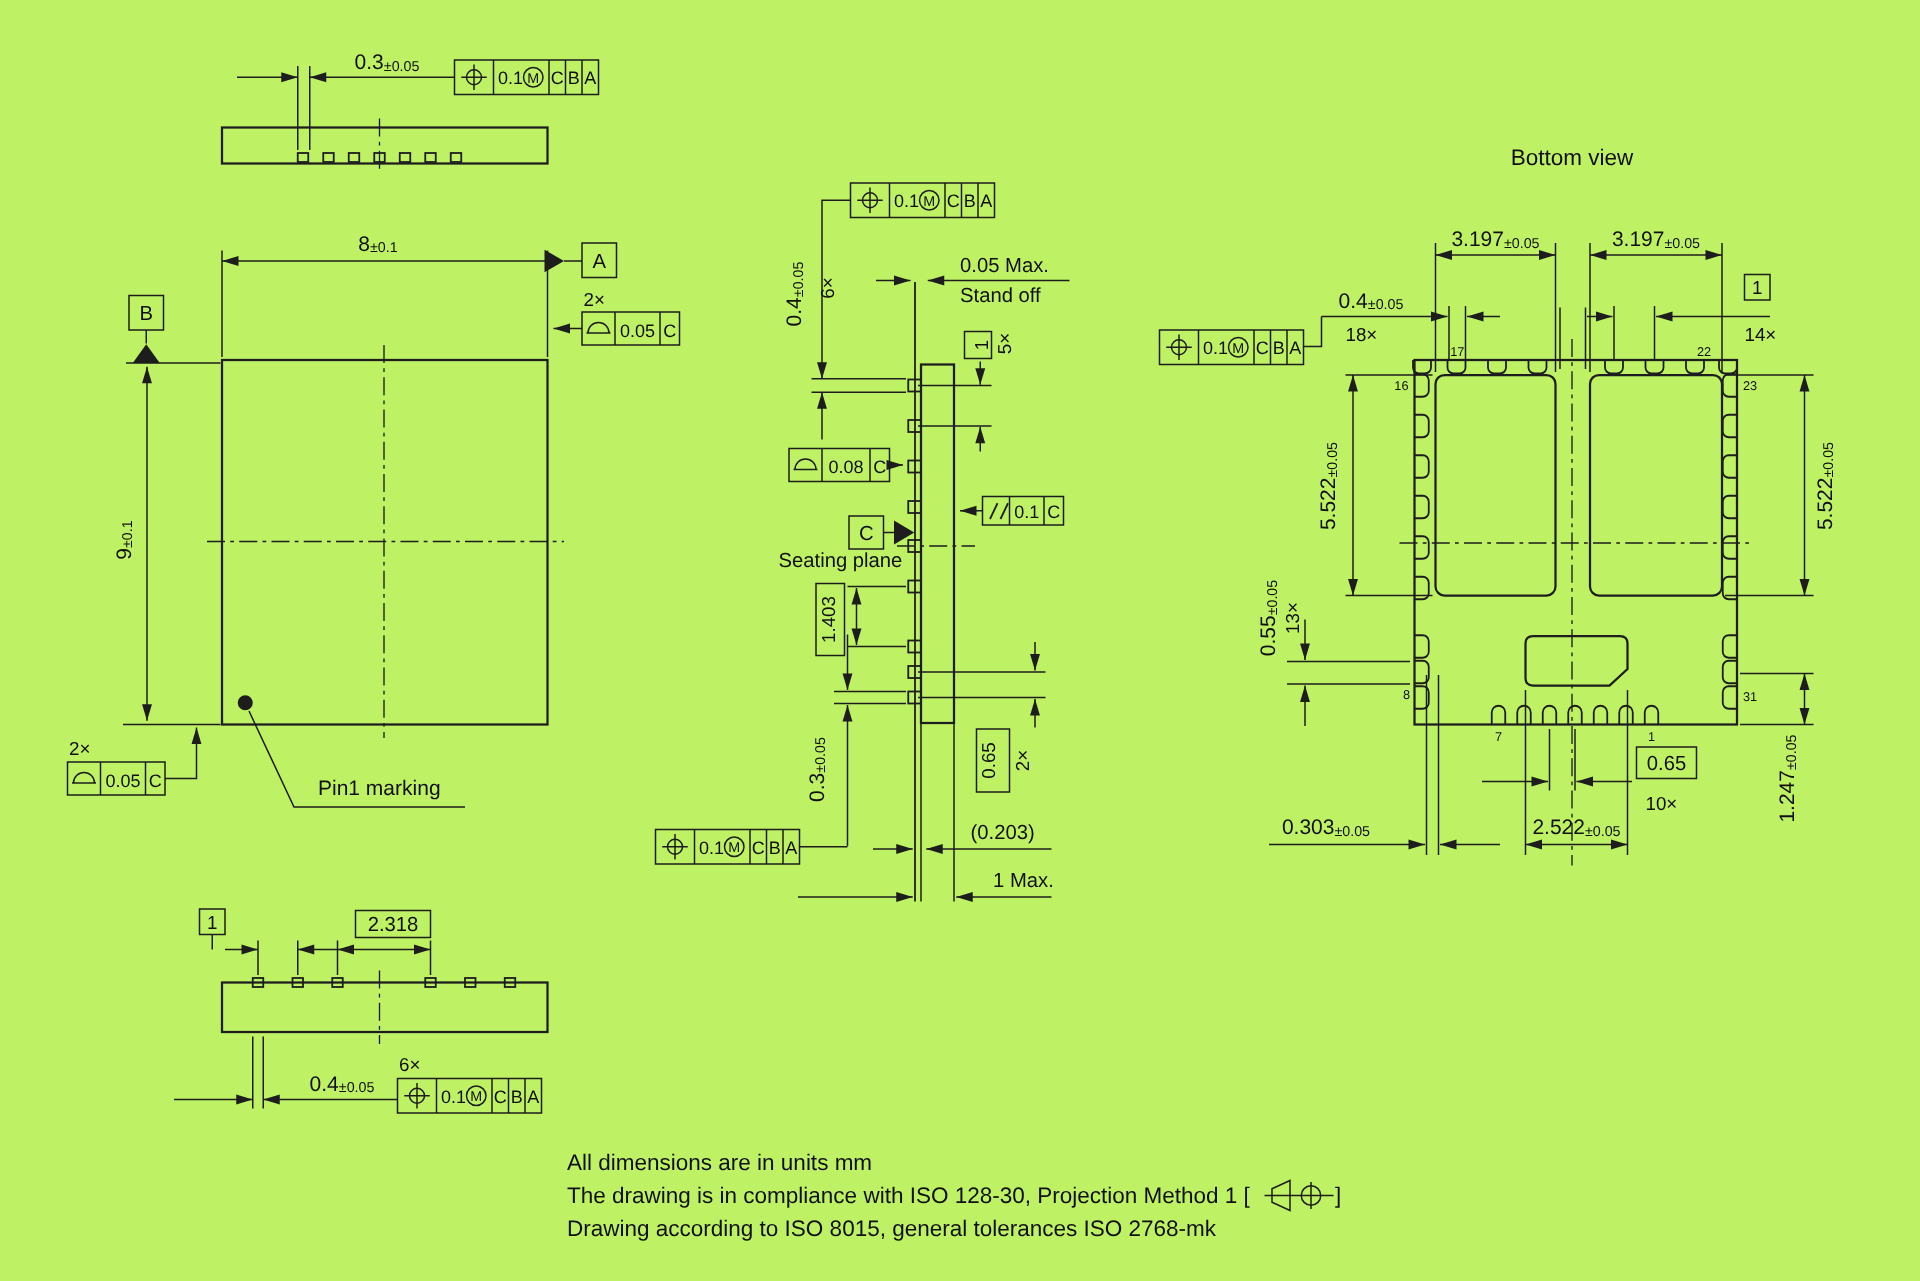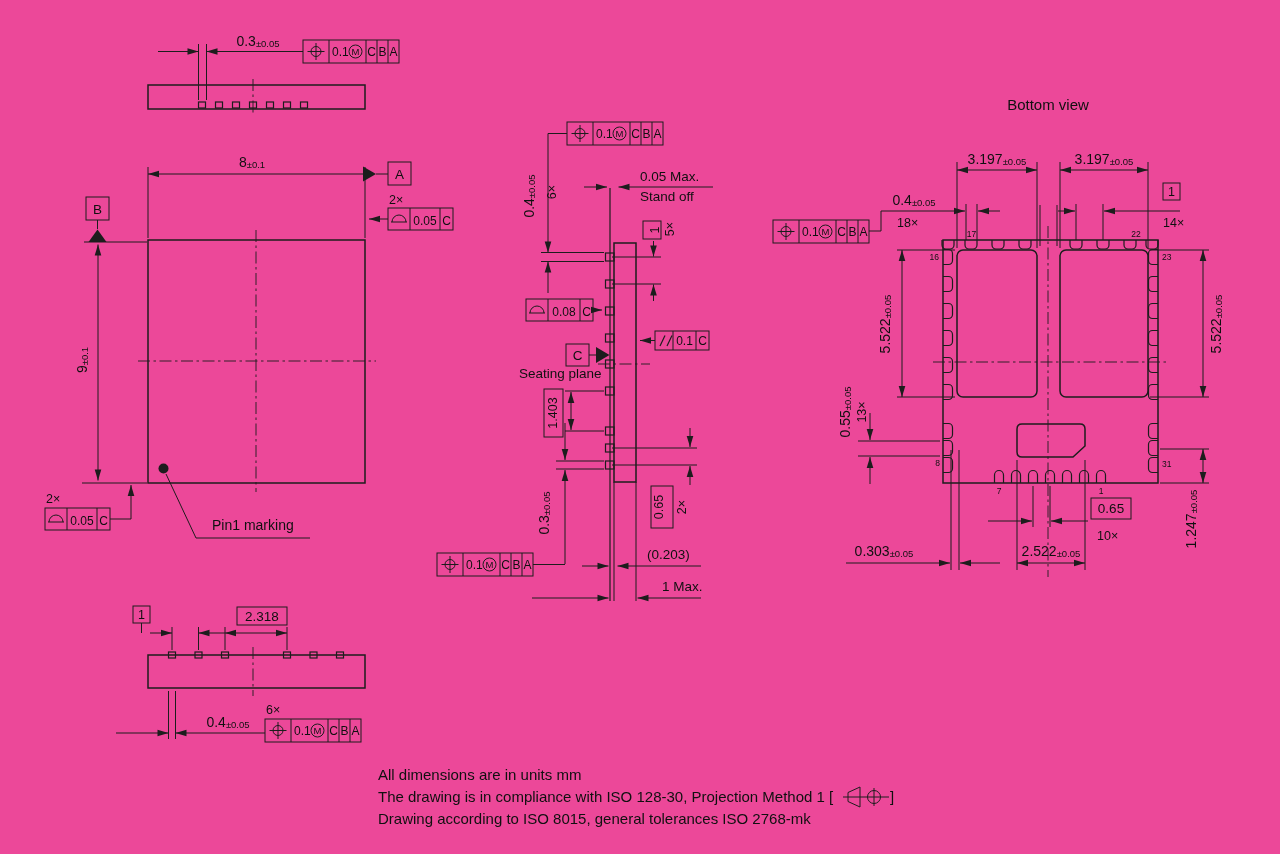--- a/index.html
+++ b/index.html
@@ -1,16 +1,16 @@
 <!DOCTYPE html>
 <html><head>
 <meta charset="utf-8">
 <style>
   html,body{margin:0;padding:0;background:#ffffff;}
-  .page{position:relative;width:1280px;height:854px;background:#ec4899;overflow:hidden;}
+  .page{position:relative;width:1280px;height:854px;background:#bef264;overflow:hidden;}
   svg{font-family:"Liberation Sans", sans-serif;}
   .s  {stroke:#1d1d1d;fill:none;stroke-width:1;}
   .s2 {stroke:#1d1d1d;fill:none;stroke-width:1.5;}
   .sp {stroke:#1d1d1d;fill:none;stroke-width:1.2;}
   .cl {stroke:#1d1d1d;fill:none;stroke-width:0.9;stroke-dasharray:12 3.5 2.5 3.5;}
   .fl {fill:#1d1d1d;stroke:none;}
   text{fill:#101010;}
   .t14{font-size:14px;} .t13{font-size:13.5px;} .t125{font-size:12.5px;}
   .t12{font-size:12px;} .t95{font-size:9.5px;} .t85{font-size:8.5px;}
   .t15{font-size:15px;} .tm{text-anchor:middle;} .te{text-anchor:end;}

